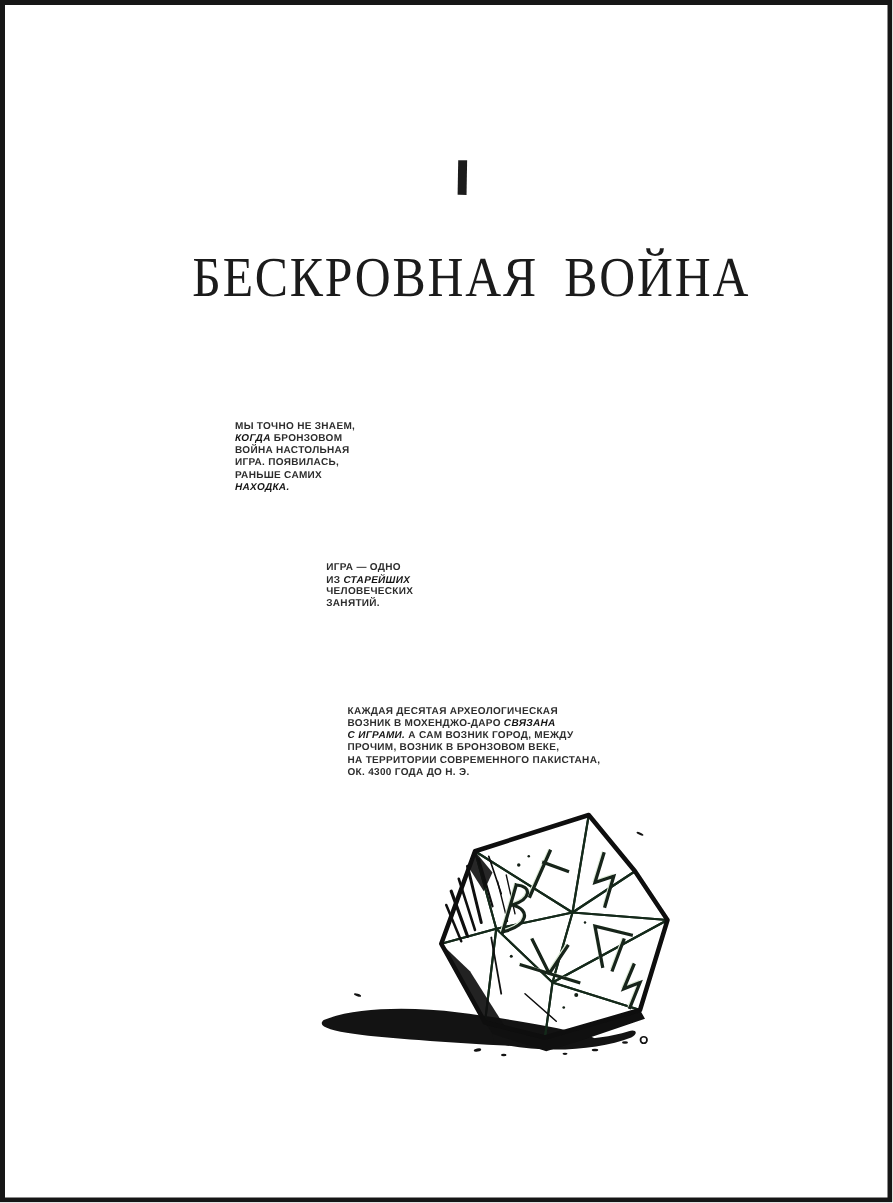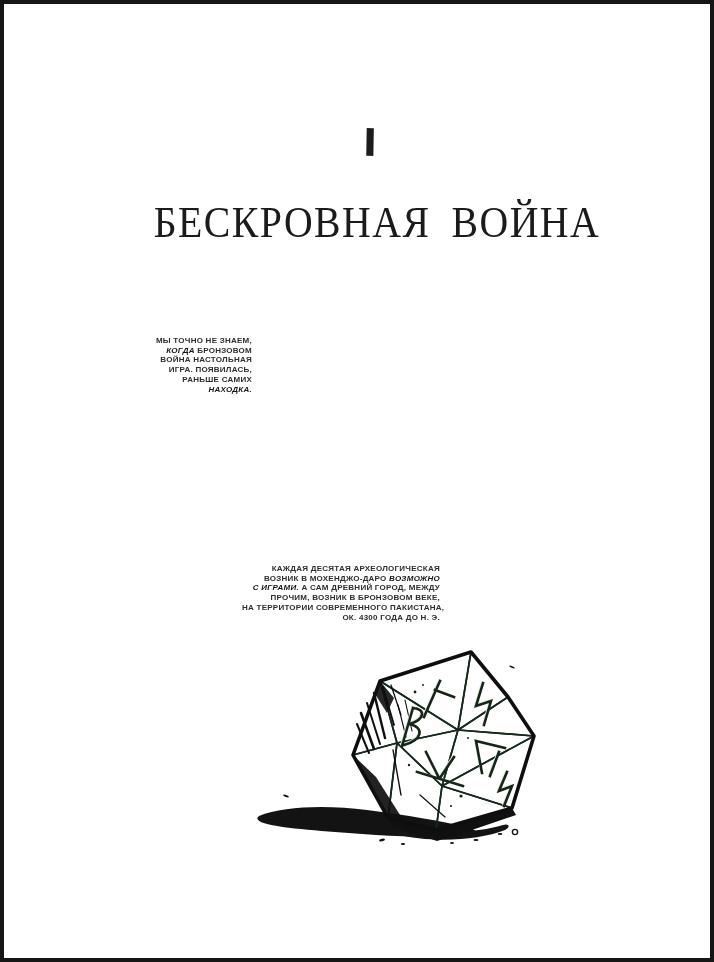--- a/index.html
+++ b/index.html
@@ -24,27 +24,27 @@
     font:400 41px/46px "Liberation Serif",serif;
     letter-spacing:1.5px;word-spacing:10px;
     color:#1b1b1b;
     transform:scale(0.97,1.1);transform-origin:50% 0;
     white-space:nowrap;
   }
   .caption{
     position:absolute;
     font:700 8px/9.7px "Liberation Sans",sans-serif;
     letter-spacing:0.25px;
-    color:#2d2d2d;text-align:right;
+    color:#2d2d2d;text-align:left;margin-left:48px;
   }
   .cap-line{white-space:nowrap;}
   .caption .em{font-style:italic;font-weight:900;color:#141414;}
   .caption-1{left:140px;top:336px;width:112px;}
   .caption-2{left:213px;top:449px;width:84px;}
-  .caption-3{left:242px;top:564px;width:198px;}
+  .caption-3{left:230px;top:564px;width:198px;}
   .die-svg{position:absolute;left:255px;top:645px;width:290px;height:215px;}
   .die-edge{fill:none;stroke:#14291a;stroke-width:1.7;stroke-linejoin:round;}
   .die-outline{fill:none;stroke:#0e0e0e;stroke-width:3.6;stroke-linejoin:round;}
   .rune{fill:none;stroke:#17241a;stroke-width:2.6;stroke-linecap:square;}
   .rune-hi{fill:none;stroke:#dcead6;stroke-width:1.3;stroke-linecap:square;}
   .hatch{stroke:#0f0f0f;fill:none;stroke-linecap:round;}
 </style>
 </head>
 <body>
 
@@ -56,24 +56,30 @@
   <div class="chapter-title">БЕСКРОВНАЯ ВОЙНА</div>
 
   <div class="caption caption-1">
       <div class="cap-line"><span>МЫ ТОЧНО НЕ ЗНАЕМ,</span></div>
       <div class="cap-line"><span class="em">КОГДА</span><span> БРОНЗОВОМ</span></div>
       <div class="cap-line"><span>ВОЙНА НАСТОЛЬНАЯ</span></div>
       <div class="cap-line"><span>ИГРА. ПОЯВИЛАСЬ,</span></div>
       <div class="cap-line"><span>РАНЬШЕ САМИХ</span></div>
       <div class="cap-line"><span class="em">НАХОДКА.</span></div>
     </div>
+  <div class="caption caption-2">
+      <div class="cap-line"><span>ИГРА — ОДНО</span></div>
+      <div class="cap-line"><span>ИЗ </span><span class="em">СТАРЕЙШИХ</span></div>
+      <div class="cap-line"><span>ЧЕЛОВЕЧЕСКИХ</span></div>
+      <div class="cap-line"><span>ЗАНЯТИЙ.</span></div>
+    </div>
   <div class="caption caption-3">
       <div class="cap-line"><span>КАЖДАЯ ДЕСЯТАЯ АРХЕОЛОГИЧЕСКАЯ</span></div>
-      <div class="cap-line"><span>ВОЗНИК В МОХЕНДЖО-ДАРО </span><span class="em">ВОЗМОЖНО</span></div>
-      <div class="cap-line"><span class="em">С ИГРАМИ.</span><span> А САМ ДРЕВНИЙ ГОРОД, МЕЖДУ</span></div>
+      <div class="cap-line"><span>ВОЗНИК В МОХЕНДЖО-ДАРО </span><span class="em">СВЯЗАНА</span></div>
+      <div class="cap-line"><span class="em">С ИГРАМИ.</span><span> А САМ ВОЗНИК ГОРОД, МЕЖДУ</span></div>
       <div class="cap-line"><span>ПРОЧИМ, ВОЗНИК В БРОНЗОВОМ ВЕКЕ,</span></div>
       <div class="cap-line"><span>НА ТЕРРИТОРИИ СОВРЕМЕННОГО ПАКИСТАНА,</span></div>
       <div class="cap-line"><span>ОК. 4300 ГОДА ДО Н. Э.</span></div>
     </div>
 
   <svg class="die-svg" viewBox="0 0 290 215">
 
     <path d="M4,171 C28,161 72,160 112,165 C152,170 186,176 211,182
              C223,185 226,189 215,191 C186,194 130,191 80,187
              C40,184 -7,180 4,171 Z" fill="#131313"></path>

